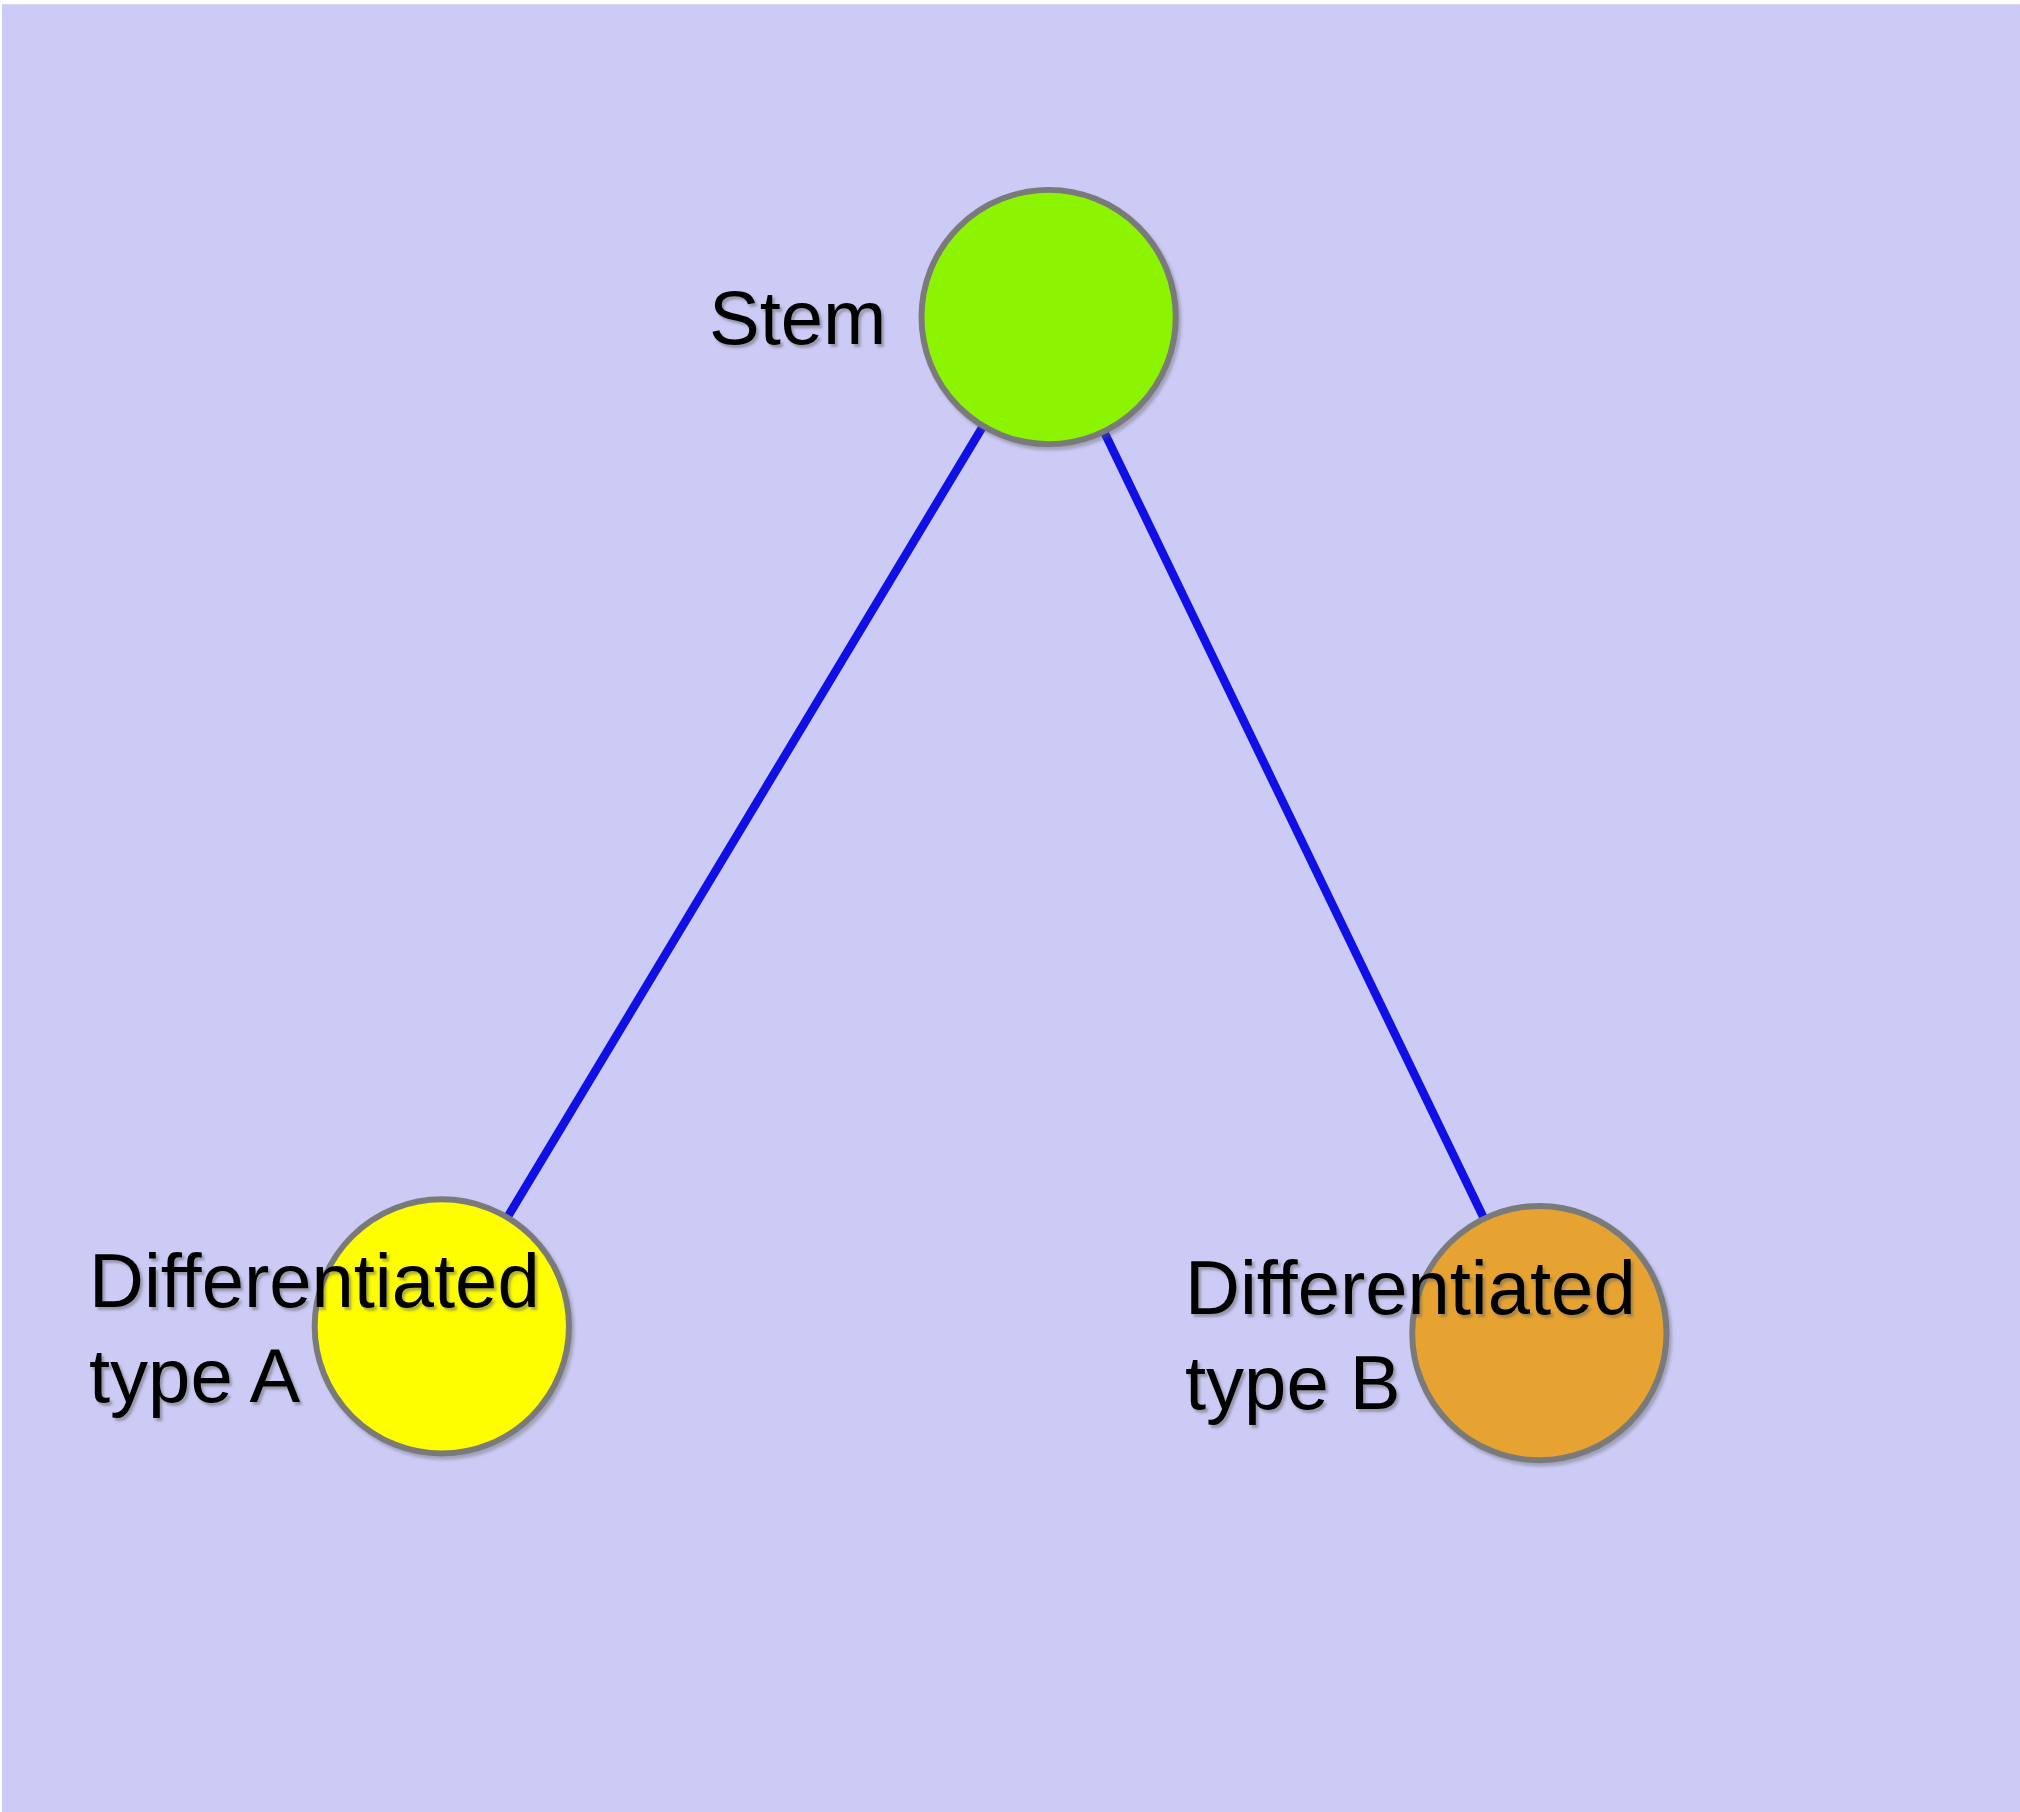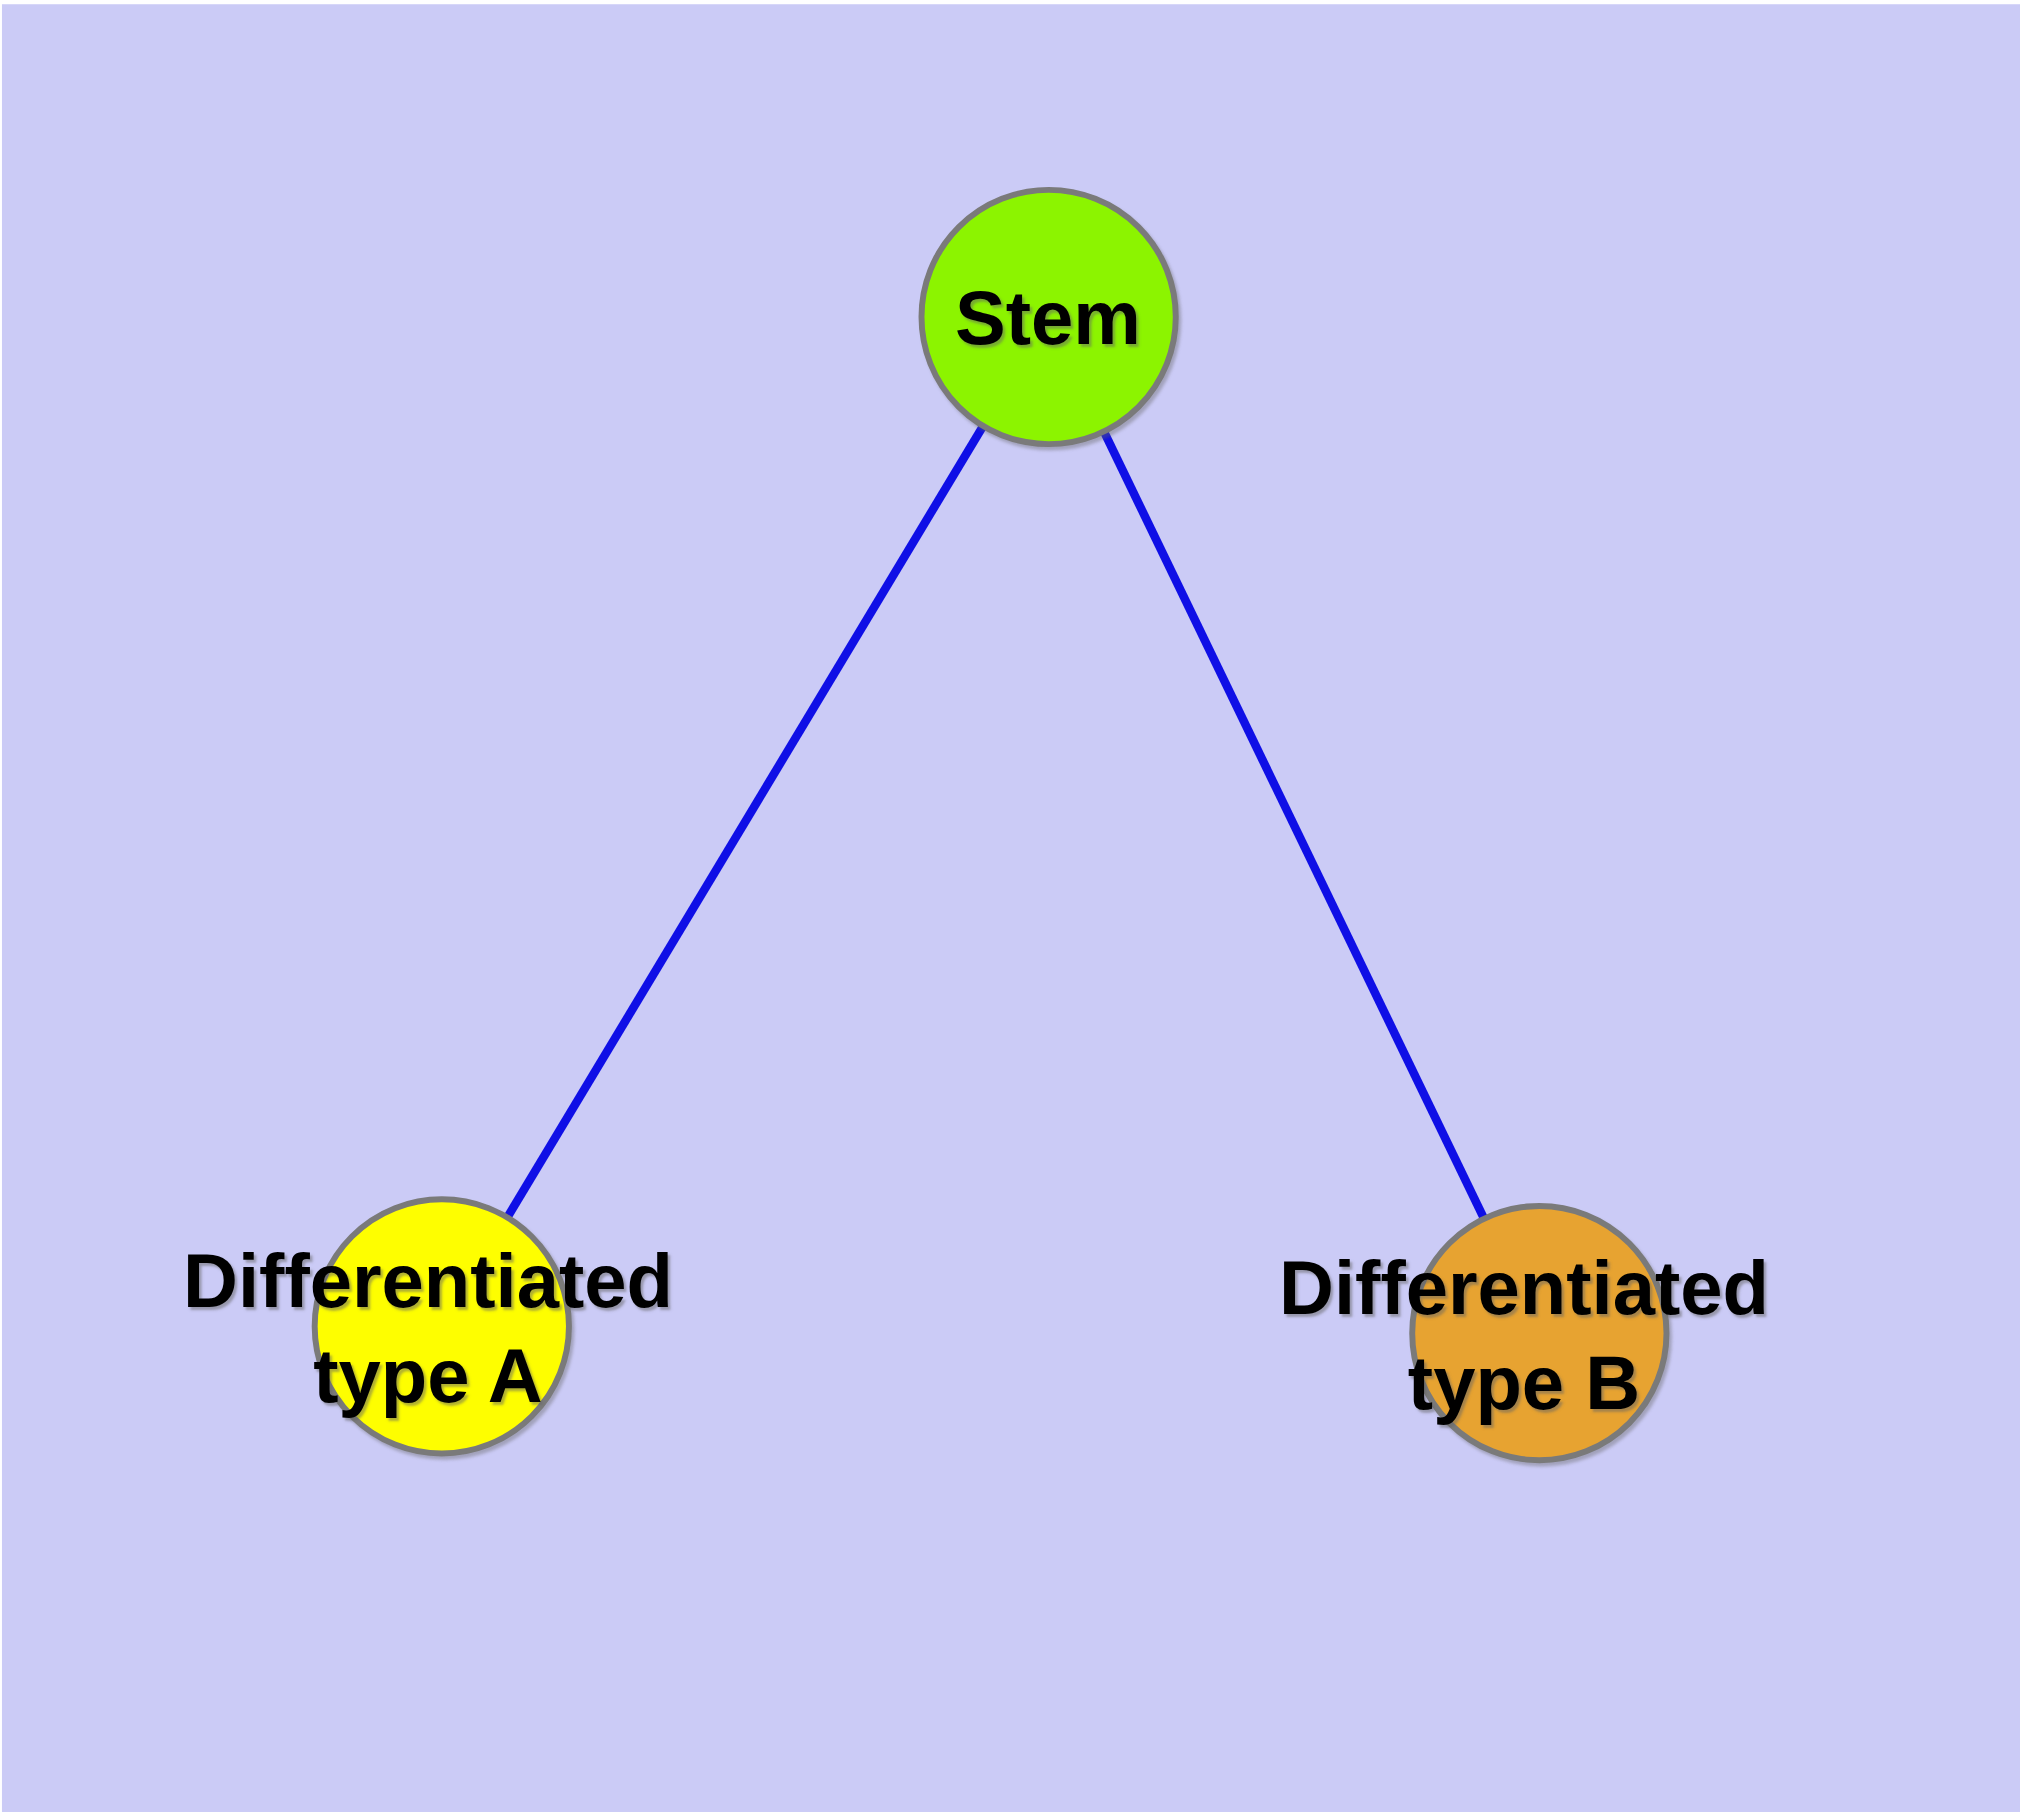--- a/index.html
+++ b/index.html
@@ -13,24 +13,24 @@
   svg.graph { position: absolute; left: 0; top: 0; width: 2021px; height: 1812px; display: block; }
   .edge { stroke-width: 10; stroke-linecap: butt; }
   circle.node {
     stroke-width: 7;
     filter: drop-shadow(3px 4px 2px rgba(100,100,100,0.40));
   }
   .labels { position: absolute; left: 0; top: 0; width: 2021px; height: 1812px; pointer-events: none; }
   .label {
     position: absolute;
     width: 678px;
-    font-weight: bold;
+    font-weight: normal;
     font-size: 76px;
     line-height: 95px;
-    text-align: center;
+    text-align: left;
     white-space: pre-line;
     color: #000000;
     text-shadow: 2.5px 3.4px 2.5px rgba(100,100,100,0.50);
   }
   .label-stem   { left: 709px;  top: 270px;  }
   .label-type-a { left: 89px;  top: 1233px; }
   .label-type-b { left: 1185px; top: 1240px; }
 </style>
 </head>
 <body>

